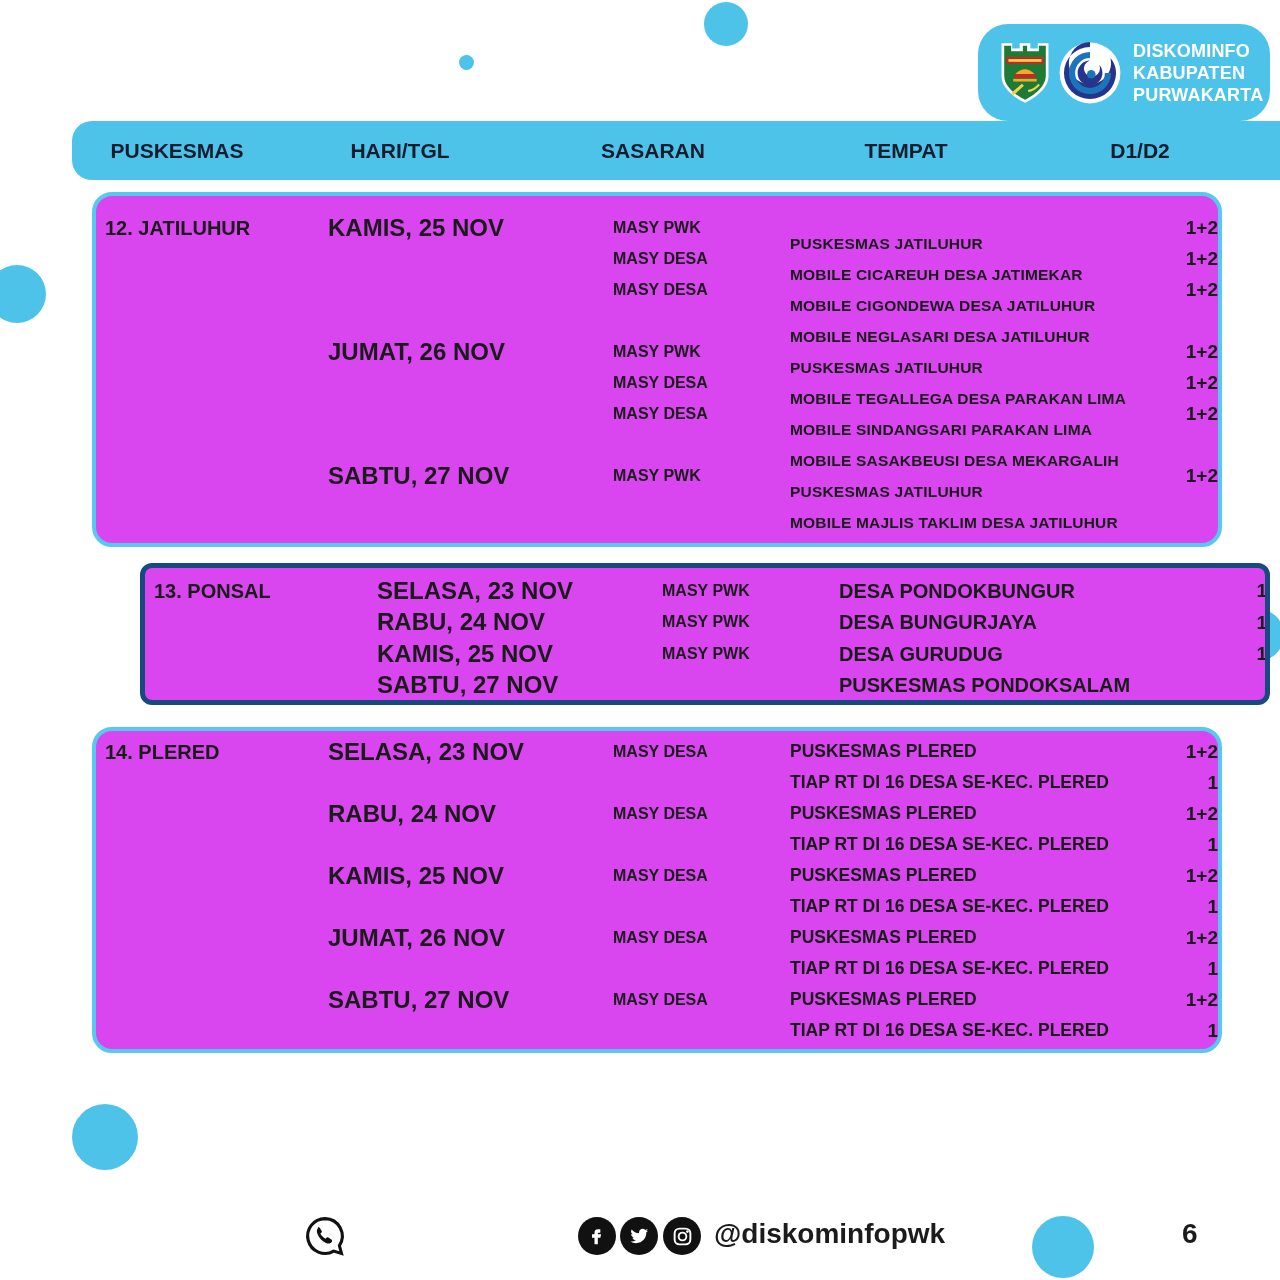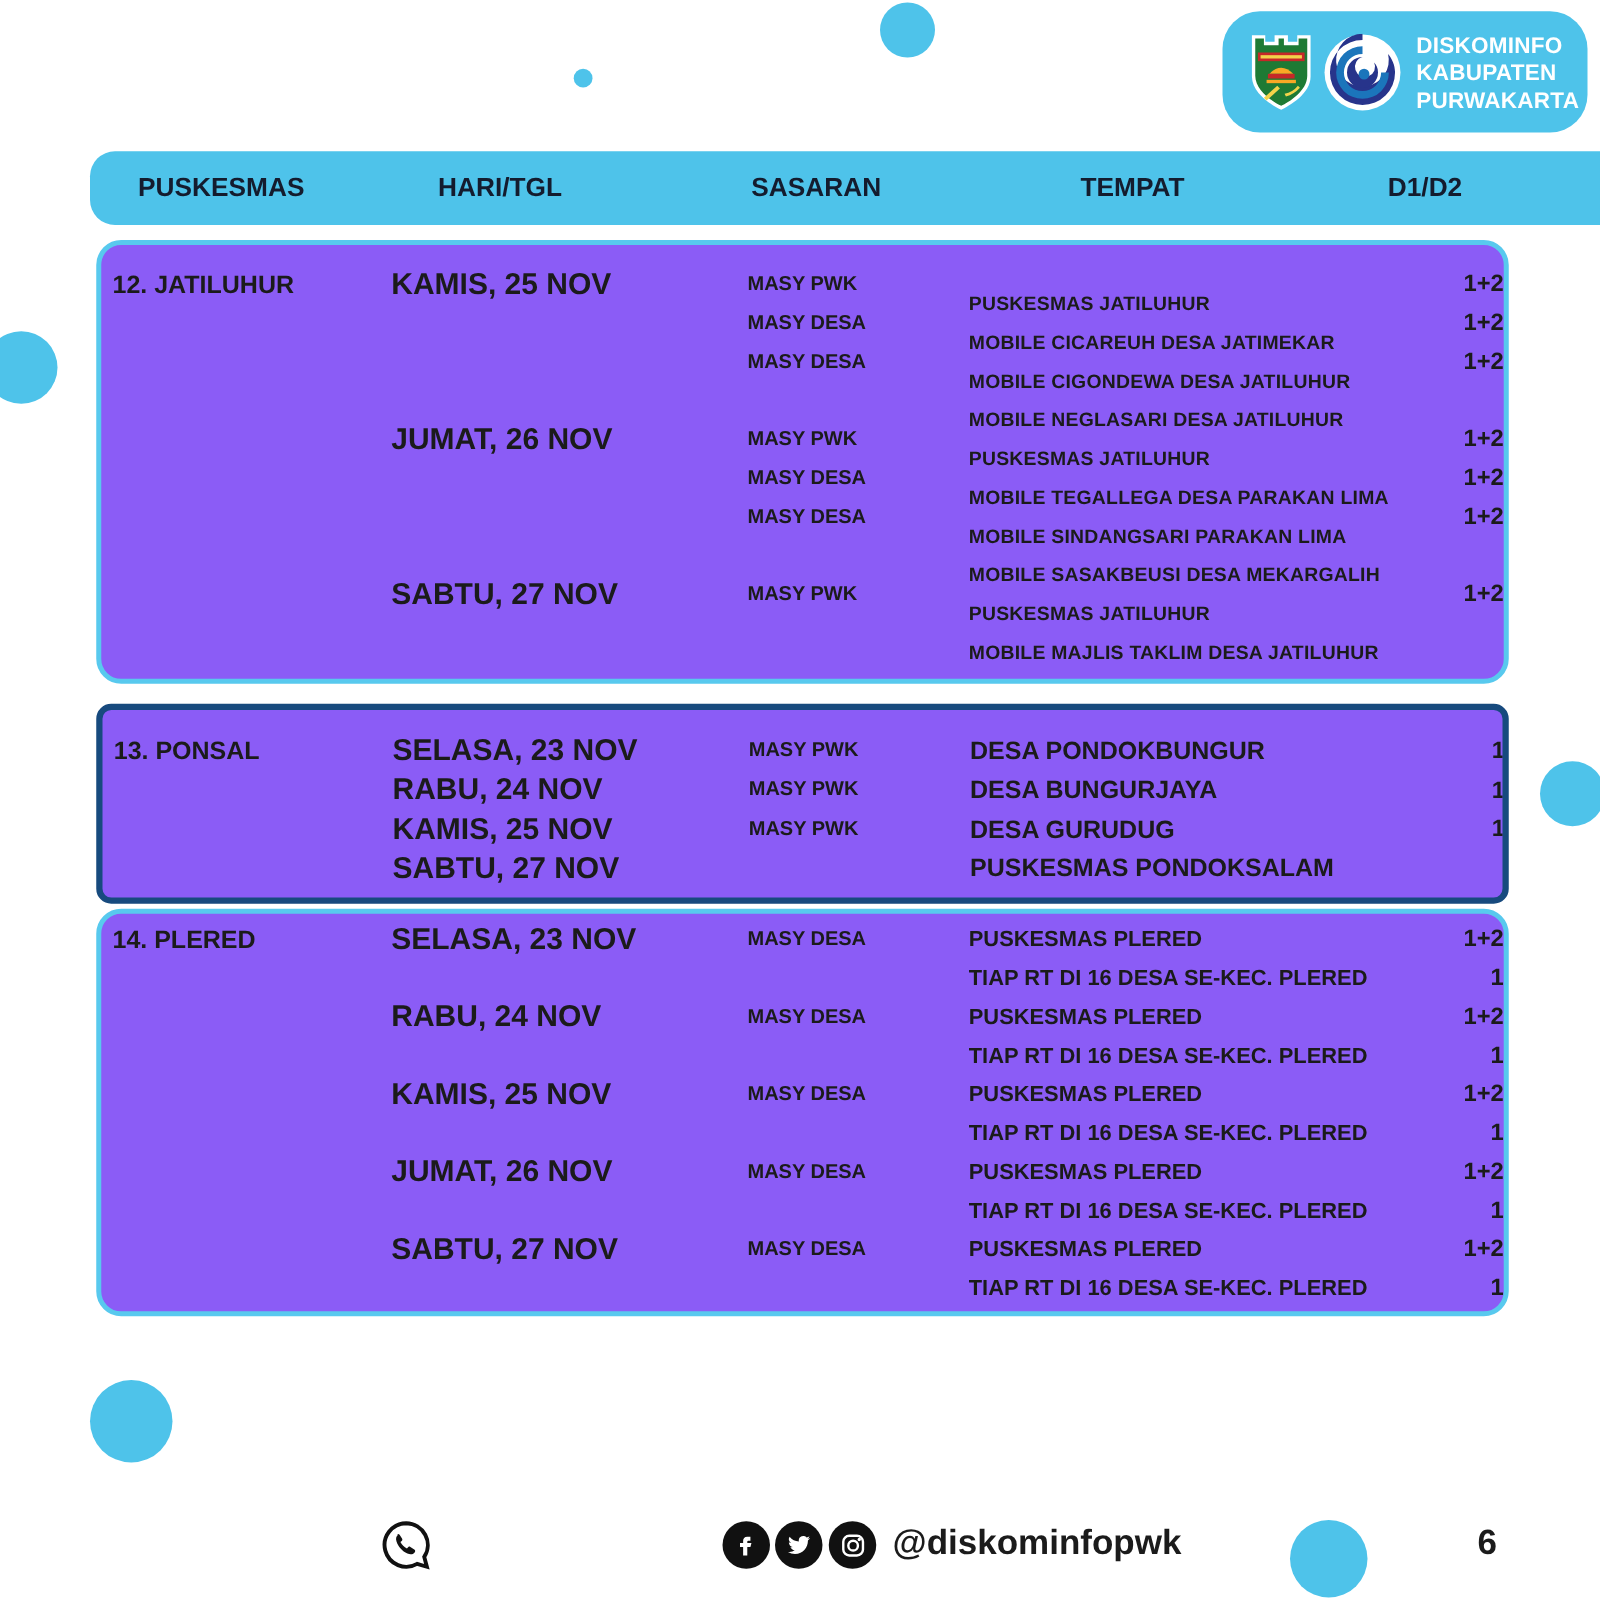--- a/index.html
+++ b/index.html
@@ -15,39 +15,39 @@
   
   .circle{position:absolute;border-radius:50%;background:var(--lightblue);}
   .c-top{left:704px;top:2px;width:44px;height:44px;}
   .c-dot{left:459px;top:55px;width:15px;height:15px;}
   .c-left{left:-12px;top:265px;width:58px;height:58px;}
   .c-right{left:1232px;top:609px;width:52px;height:52px;}
   .c-botleft{left:72px;top:1104px;width:66px;height:66px;}
   .c-botright{left:1032px;top:1216px;width:62px;height:62px;}
 
   
-  .badge{position:absolute;left:978px;top:9px;width:292px;height:97px;background:var(--lightblue);
+  .badge{position:absolute;left:978px;top:24px;width:292px;height:97px;background:var(--lightblue);
          border-radius:30px;display:flex;align-items:center;padding-left:20px;}
   .badge svg{flex:0 0 auto;}
   .badge-logos{display:flex;align-items:center;gap:7px;}
   .badge-text{margin-left:12px;color:#ffffff;font-weight:bold;font-size:18px;line-height:22px;letter-spacing:.2px;}
 
   
   .thead{position:absolute;left:72px;top:121px;width:1235px;height:59px;background:var(--lightblue);
          border-radius:20px;}
   .th{position:absolute;top:0;height:59px;line-height:59px;font-size:21px;font-weight:bold;color:#141c2e;
       transform:translateX(-50%);white-space:nowrap;}
 
   
   .sections{position:absolute;left:0;top:0;width:1280px;}
-  .section{position:absolute;left:77px;width:1130px;background:#8b5cf6;overflow:hidden;}
+  .section{position:absolute;left:92px;width:1130px;background:#d946ef;overflow:hidden;}
   .section.light{border:4px solid #58c9ee;border-radius:20px;}
   .section.navy{border:5px solid var(--navy);border-radius:12px;}
   .sec-0{top:192px;height:355px;padding-top:8px;}
-  .sec-1{top:563px;height:160px;padding-top:17px;}
+  .sec-1{top:563px;height:142px;padding-top:7px;margin-left:48px;}
   .sec-2{top:727px;height:326px;padding-top:5px;}
   .row{display:grid;grid-template-columns:219px 285px 177px 323px 118px;height:31px;align-items:center;}
   .sec-1 .row{height:31.5px;}
   .cell{white-space:nowrap;overflow:visible;line-height:1;}
   .cell.name{padding-left:9px;font-size:20px;font-weight:bold;}
   .cell.hari{padding-left:13px;font-size:24px;font-weight:bold;}
   .cell.sasaran{padding-left:13px;font-size:16px;font-weight:bold;}
   .cell.tempat{padding-left:13px;}
   .sec-0 .cell.tempat{font-size:15.5px;font-weight:600;letter-spacing:.2px;margin-top:32px;}
   .sec-1 .cell.tempat{font-size:20px;font-weight:bold;}

